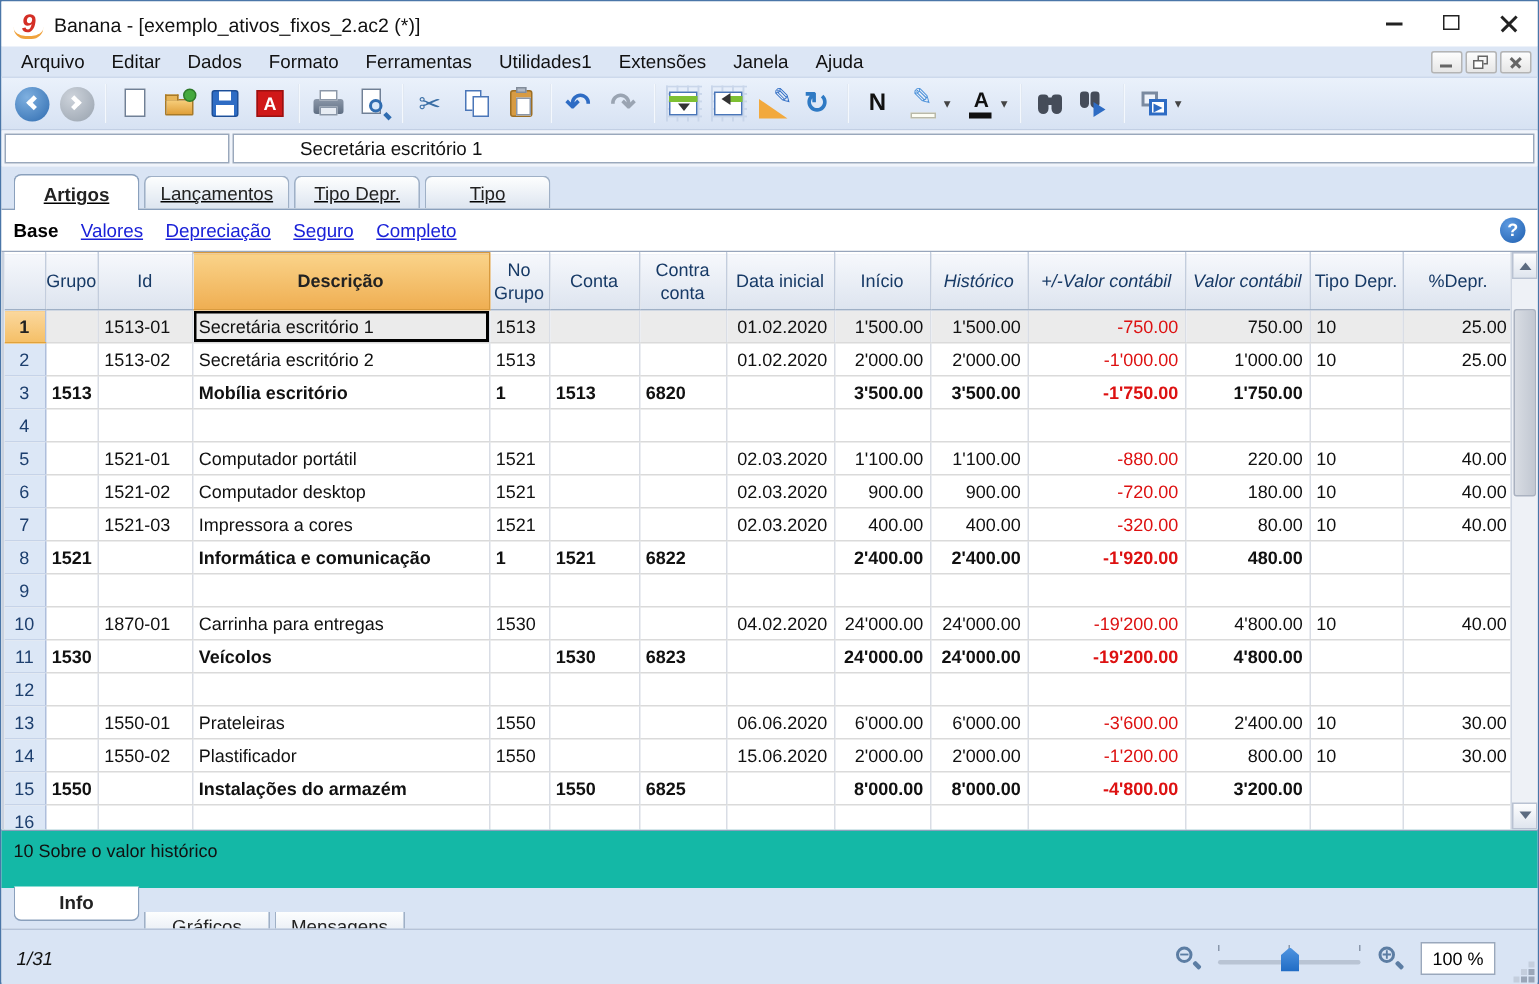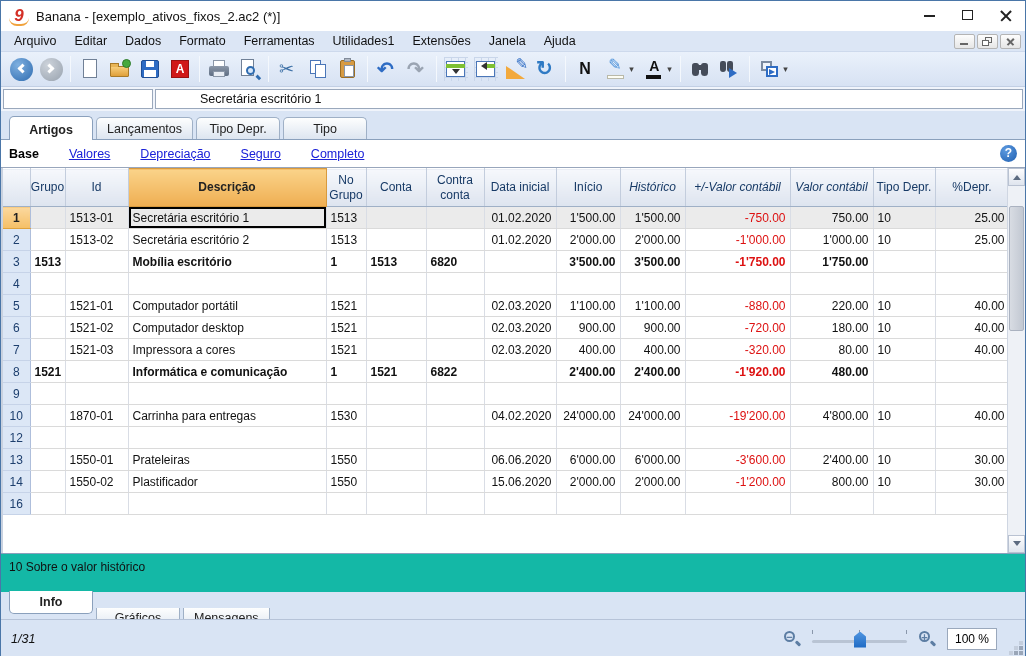--- a/index.html
+++ b/index.html
@@ -91,21 +91,21 @@
   .tbi-switch-window .p1 { left:3px; top:4px; width:11px; height:10px; border:2px solid #7a8aa0; background:#eef3fa; }
   .tbi-switch-window .p2 { left:8px; top:9px; width:12px; height:11px; border:2px solid #2e6cc4; background:#fff; }
   .tbi-switch-window .p3 { left:11px; top:12px; width:0; height:0; border:3px solid transparent; border-left:6px solid #2e6cc4; }
 
   
   .formula-bar { height:24px; background:#f0f4fb; display:flex; align-items:center; padding:2px 2px; flex:none; gap:2px; }
   .cell-ref { width:150px; height:20px; background:#fff; border:1px solid #9aa8bc; }
   .cell-value { flex:1; height:20px; background:#fff; border:1px solid #9aa8bc; line-height:18px; padding-left:44px; font-size:12.5px; color:#111; }
 
   
-  .tabbar { height:28px; background:#d9e4f4; display:flex; align-items:flex-end; padding-left:8px; flex:none; }
+  .tabbar { height:28px; background:#d9e4f4; display:flex; align-items:flex-end; padding-left:8px; flex:none;text-decoration:underline; }
   .tab { min-width:84px; text-align:center; padding:4px 10px 3px; font-size:12.5px; color:#222; background:linear-gradient(#fdfefe,#dde5f0); border:1px solid #9fb0c6; border-bottom:none; border-radius:5px 5px 0 0; margin-right:3px; }
   .tab.active { background:#fff; font-weight:bold; padding-top:6px; border-color:#8aa0bc; position:relative; z-index:2; margin-bottom:-1px; }
 
   
   .viewsbar { height:28px; background:#fff; display:flex; align-items:center; gap:15px; padding:0 8px; flex:none; border-top:1px solid #8aa0bc; position:relative; z-index:1; }
   .view-item { font-size:12.5px; }
   .view-item.active { font-weight:bold; color:#000; text-decoration:none; }
   .view-link { color:#1a21d8; text-decoration:underline; cursor:pointer; }
   .help-btn { margin-left:auto; width:17px; height:17px; border-radius:50%; background:radial-gradient(circle at 35% 30%, #5d9ae0, #1f5fb0); color:#fff; font-weight:bold; font-size:12px; text-align:center; line-height:17px; }
 
@@ -378,21 +378,21 @@
   </div>
 
   <div class="tabbar" id="tabbar">
       <span class="tab active">Artigos</span>
       <span class="tab">Lançamentos</span>
       <span class="tab">Tipo Depr.</span>
       <span class="tab">Tipo</span>
     </div>
 
   <div class="viewsbar">
-    <span id="views-items" style="display:flex;gap:30px">
+    <span id="views-items" style="display:flex;gap:15px">
         <span class="view-item active">Base</span>
         <span class="view-item view-link">Valores</span>
         <span class="view-item view-link">Depreciação</span>
         <span class="view-item view-link">Seguro</span>
         <span class="view-item view-link">Completo</span>
       </span>
     <span class="help-btn">?</span>
   </div>
 
   <div class="table-area">
@@ -586,20 +586,36 @@
               <td></td>
               <td></td>
               <td class="al-r">04.02.2020</td>
               <td class="al-r">24'000.00</td>
               <td class="al-r">24'000.00</td>
               <td class="al-r neg">-19'200.00</td>
               <td class="al-r">4'800.00</td>
               <td>10</td>
               <td class="al-r">40.00</td>
             </tr>
+            <tr class="group-row">
+              <td class="rownum">11</td>
+              <td>1530</td>
+              <td></td>
+              <td>Veícolos</td>
+              <td></td>
+              <td>1530</td>
+              <td>6823</td>
+              <td class="al-r"></td>
+              <td class="al-r">24'000.00</td>
+              <td class="al-r">24'000.00</td>
+              <td class="al-r neg">-19'200.00</td>
+              <td class="al-r">4'800.00</td>
+              <td></td>
+              <td class="al-r"></td>
+            </tr>
             <tr>
               <td class="rownum">12</td>
               <td></td>
               <td></td>
               <td></td>
               <td></td>
               <td></td>
               <td></td>
               <td class="al-r"></td>
               <td class="al-r"></td>
@@ -634,20 +650,36 @@
               <td></td>
               <td></td>
               <td class="al-r">15.06.2020</td>
               <td class="al-r">2'000.00</td>
               <td class="al-r">2'000.00</td>
               <td class="al-r neg">-1'200.00</td>
               <td class="al-r">800.00</td>
               <td>10</td>
               <td class="al-r">30.00</td>
             </tr>
+            <tr class="group-row">
+              <td class="rownum">15</td>
+              <td>1550</td>
+              <td></td>
+              <td>Instalações do armazém</td>
+              <td></td>
+              <td>1550</td>
+              <td>6825</td>
+              <td class="al-r"></td>
+              <td class="al-r">8'000.00</td>
+              <td class="al-r">8'000.00</td>
+              <td class="al-r neg">-4'800.00</td>
+              <td class="al-r">3'200.00</td>
+              <td></td>
+              <td class="al-r"></td>
+            </tr>
             <tr>
               <td class="rownum">16</td>
               <td></td>
               <td></td>
               <td></td>
               <td></td>
               <td></td>
               <td></td>
               <td class="al-r"></td>
               <td class="al-r"></td>

